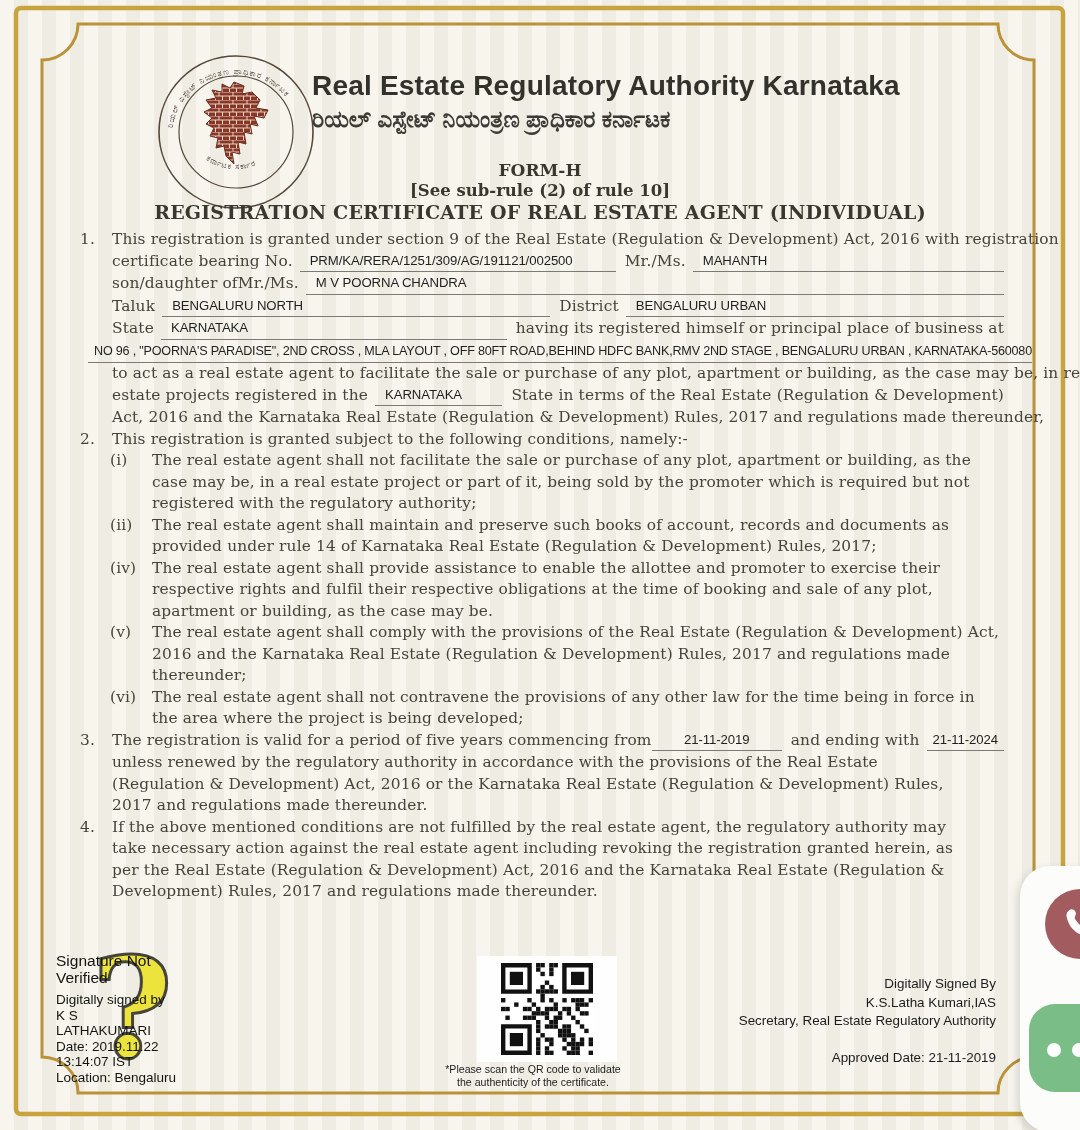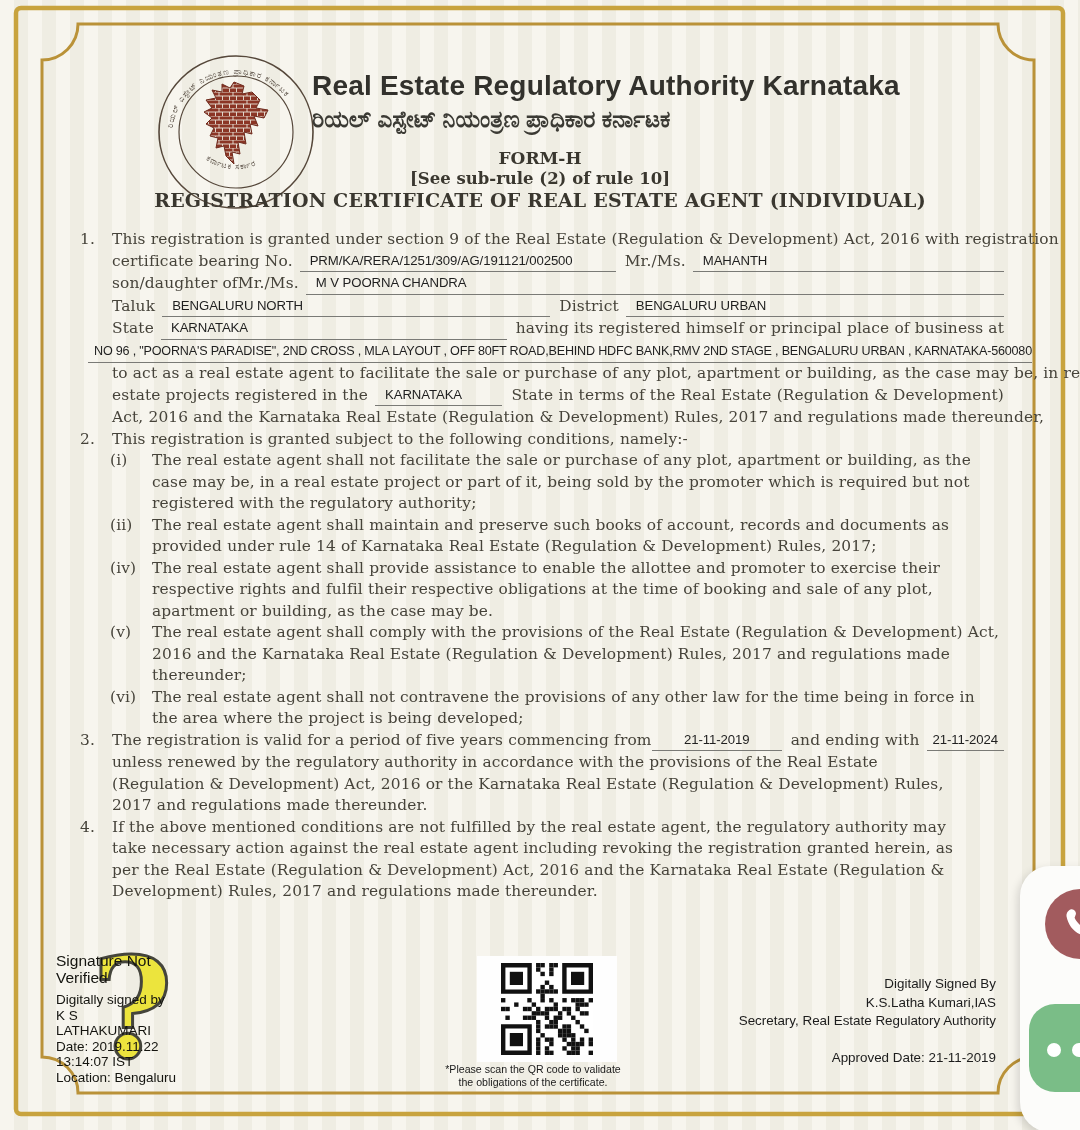--- a/index.html
+++ b/index.html
@@ -9,21 +9,21 @@
     font-family:"DejaVu Serif","Liberation Serif",serif;color:#46433a;
   }
   .border-svg{position:absolute;left:0;top:0;z-index:1;pointer-events:none;}
   
   .seal{position:absolute;left:156px;top:52px;width:160px;height:160px;z-index:2;}
   .title-wrap{position:absolute;left:312px;top:70px;width:640px;z-index:2;
     font-family:"Liberation Sans","DejaVu Sans",sans-serif;}
   .title-en{font-size:28px;font-weight:bold;color:#32312c;letter-spacing:.2px;white-space:nowrap;}
   .title-kn{font-size:23px;font-weight:bold;color:#3b3a34;margin-top:4px;white-space:nowrap;}
   .form-block{position:absolute;left:0;top:148px;width:1080px;text-align:center;z-index:2;color:#3a372f;}
-  .form-no{font-size:17px;font-weight:bold;}
+  .form-no{font-size:17px;font-weight:bold;margin-top:12px;}
   .form-subrule{font-size:16.5px;font-weight:bold;margin-top:1px;}
   .form-title{font-size:19px;font-weight:bold;margin-top:1px;letter-spacing:.2px;white-space:nowrap;}
   
   .body-text{position:absolute;left:80px;top:229px;width:924px;z-index:2;
     font-size:15.4px;line-height:21.5px;letter-spacing:.15px;}
   .row{display:flex;align-items:baseline;white-space:nowrap;}
   .pnum{flex:none;width:32px;}
   .fill{border-bottom:1px solid #7a7a76;font-family:"Liberation Sans","DejaVu Sans",sans-serif;
     font-size:13.2px;color:#1f1f1f;padding:0 0 0 10px;letter-spacing:-.1px;transform:translateY(-1px);}
   .fill.grow{flex:1;}
@@ -325,21 +325,21 @@
         <rect x="8.8" y="8.8" width="13.2" height="13.2"></rect>
         <path d="M61.2,0 h30.8 v30.8 h-30.8 Z M65.6,4.4 v22 h22 v-22 Z" fill-rule="evenodd"></path>
         <rect x="70" y="8.8" width="13.2" height="13.2"></rect>
         <path d="M0,61.2 h30.8 v30.8 h-30.8 Z M4.4,65.6 v22 h22 v-22 Z" fill-rule="evenodd"></path>
         <rect x="8.8" y="70" width="13.2" height="13.2"></rect>
       </g>
     </svg>
   </div>
   <div class="qr-caption">
     <div>*Please scan the QR code to validate</div>
-    <div>the obligations of the certificate.</div>
+    <div>the authenticity of the certificate.</div>
   </div>
 
   <div class="approval">
     <div>Digitally Signed By</div>
     <div>K.S.Latha Kumari,IAS</div>
     <div>Secretary, Real Estate Regulatory Authority</div>
     <div class="apr-date">Approved Date: 21-11-2019</div>
   </div>
 
   <div class="overlay-panel"></div>

